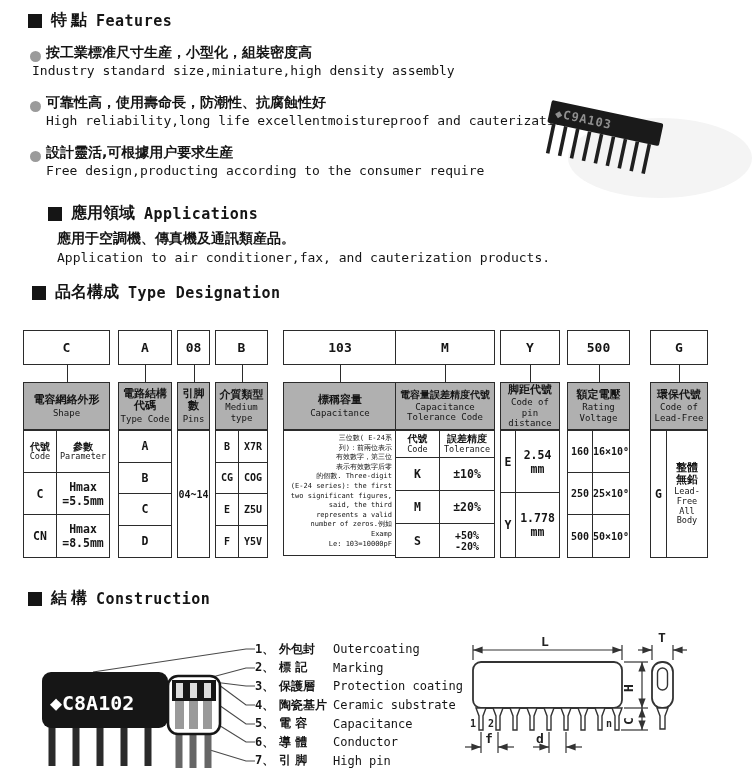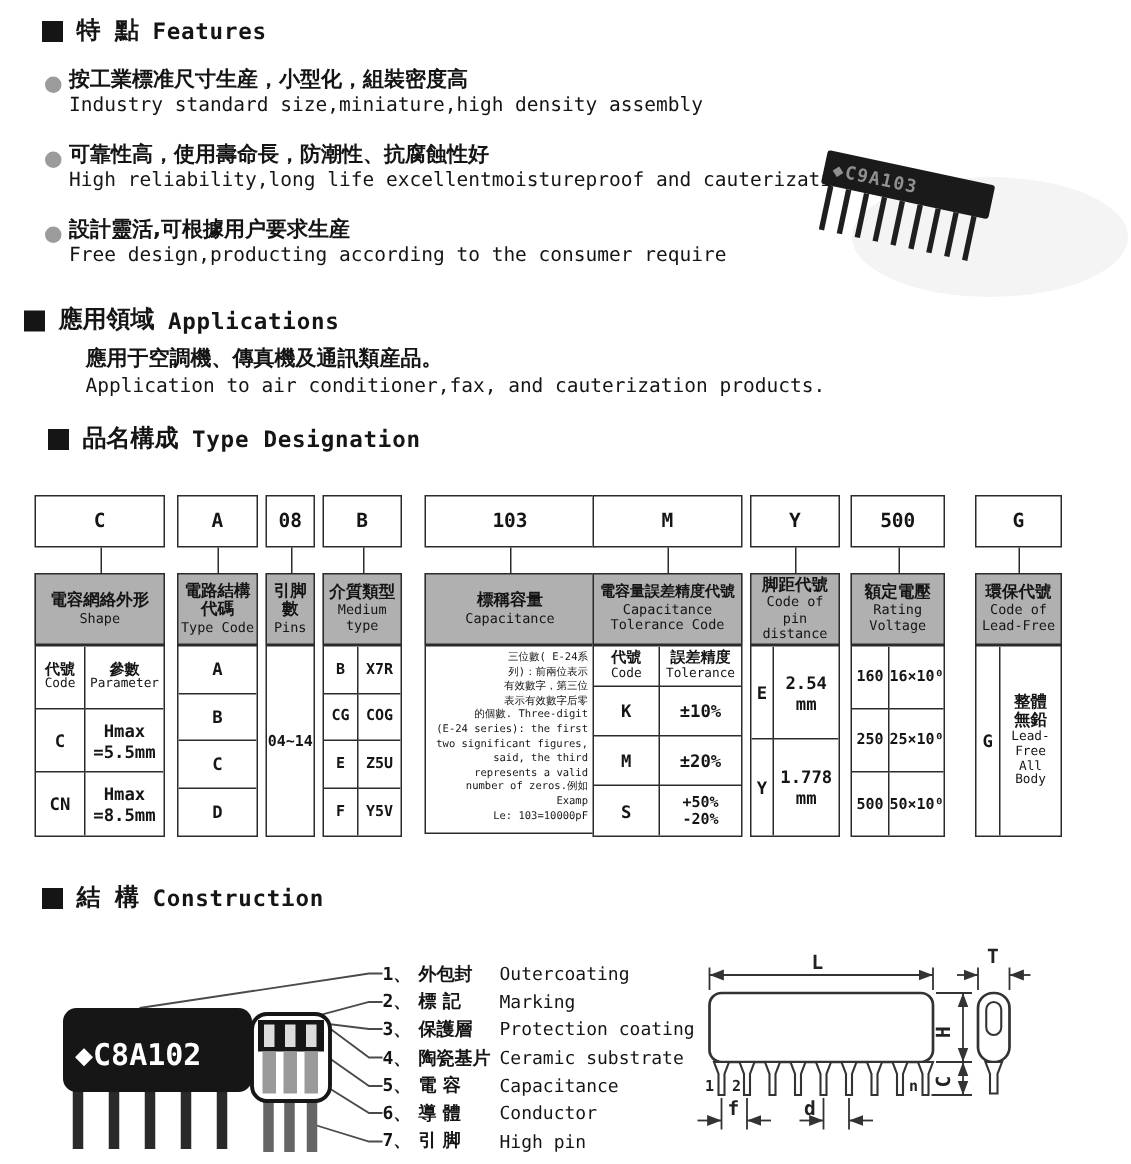--- a/index.html
+++ b/index.html
@@ -2,21 +2,21 @@
 <html><head>
 <meta charset="utf-8">
 <style>
   html,body{margin:0;padding:0;background:#fff;}
   .page{position:relative;width:754px;height:776px;background:#fff;overflow:hidden;
         font-family:"DejaVu Sans Mono",monospace;color:#151515;}
   .abs{position:absolute;}
   
   .sec-hdr{display:flex;align-items:center;gap:9px;}
   .sq{width:14px;height:14px;background:#151515;flex:0 0 auto;}
-  .zh{font-family:Liberation Mono, monospace;font-weight:bold;}
+  .zh{font-family:Liberation Serif, serif;font-weight:bold;}
   .t16{font-size:16px;}
   .hdr-en{font:bold 15px "DejaVu Sans Mono",monospace;letter-spacing:.5px;}
   
   .dot{width:11px;height:11px;border-radius:50%;background:#9b9b9b;}
   .f-zh{font:bold 14px "DejaVu Sans",sans-serif;}
   .f-en{font:13px "DejaVu Sans Mono",monospace;}
   
   .tcol{position:absolute;top:0;height:228px;}
   .codebox{position:absolute;left:0;right:0;top:0;height:33px;border:1px solid #2b2b2b;
            display:flex;align-items:center;justify-content:center;background:#fff;}
@@ -56,21 +56,21 @@
 <div class="page">
 
   <div class="sec-hdr abs" style="left:28px;top:10px">
     <span class="sq"></span>
     <span class="zh t16">特 點</span>
     <span class="hdr-en">Features</span>
   </div>
 
   <div class="dot abs" style="left:30px;top:51px"></div>
   <div class="f-zh abs" style="left:46px;top:44px">按工業標准尺寸生産，小型化，組裝密度高</div>
-  <div class="f-en abs" style="left:46px;top:63px">Industry standard size,miniature,high density assembly</div>
+  <div class="f-en abs" style="left:32px;top:63px">Industry standard size,miniature,high density assembly</div>
 
   <div class="dot abs" style="left:30px;top:101px"></div>
   <div class="f-zh abs" style="left:46px;top:94px">可靠性高，使用壽命長，防潮性、抗腐蝕性好</div>
   <div class="f-en abs" style="left:46px;top:113px">High reliability,long life excellentmoistureproof and cauterization</div>
 
   <div class="dot abs" style="left:30px;top:151px"></div>
   <div class="f-zh abs" style="left:46px;top:144px">設計靈活,可根據用户要求生産</div>
   <div class="f-en abs" style="left:46px;top:163px">Free design,producting according to the consumer require</div>
 
   <svg class="abs" style="left:540px;top:84px" width="214" height="120" viewBox="0 0 214 120">
@@ -83,21 +83,21 @@
       <rect x="29.4" y="23" width="3.6" height="30" fill="#1f1f1f"></rect>
       <rect x="41.6" y="23" width="3.6" height="30" fill="#1f1f1f"></rect>
       <rect x="53.8" y="23" width="3.6" height="30" fill="#1f1f1f"></rect>
       <rect x="66" y="23" width="3.6" height="30" fill="#1f1f1f"></rect>
       <rect x="78.2" y="23" width="3.6" height="30" fill="#1f1f1f"></rect>
       <rect x="90.4" y="23" width="3.6" height="30" fill="#1f1f1f"></rect>
       <rect x="102.6" y="23" width="3.6" height="30" fill="#1f1f1f"></rect>
     </g>
   </svg>
 
-  <div class="sec-hdr abs" style="left:16px;top:203px">
+  <div class="sec-hdr abs" style="left:48px;top:203px">
     <span class="sq"></span>
     <span class="zh t16">應用領域</span>
     <span class="hdr-en">Applications</span>
   </div>
   <div class="f-zh abs" style="left:57px;top:230px">應用于空調機、傳真機及通訊類産品。</div>
   <div class="f-en abs" style="left:57px;top:250px">Application to air conditioner,fax, and cauterization products.</div>
 
   <div class="sec-hdr abs" style="left:32px;top:282px">
     <span class="sq"></span>
     <span class="zh t16">品名構成</span>

